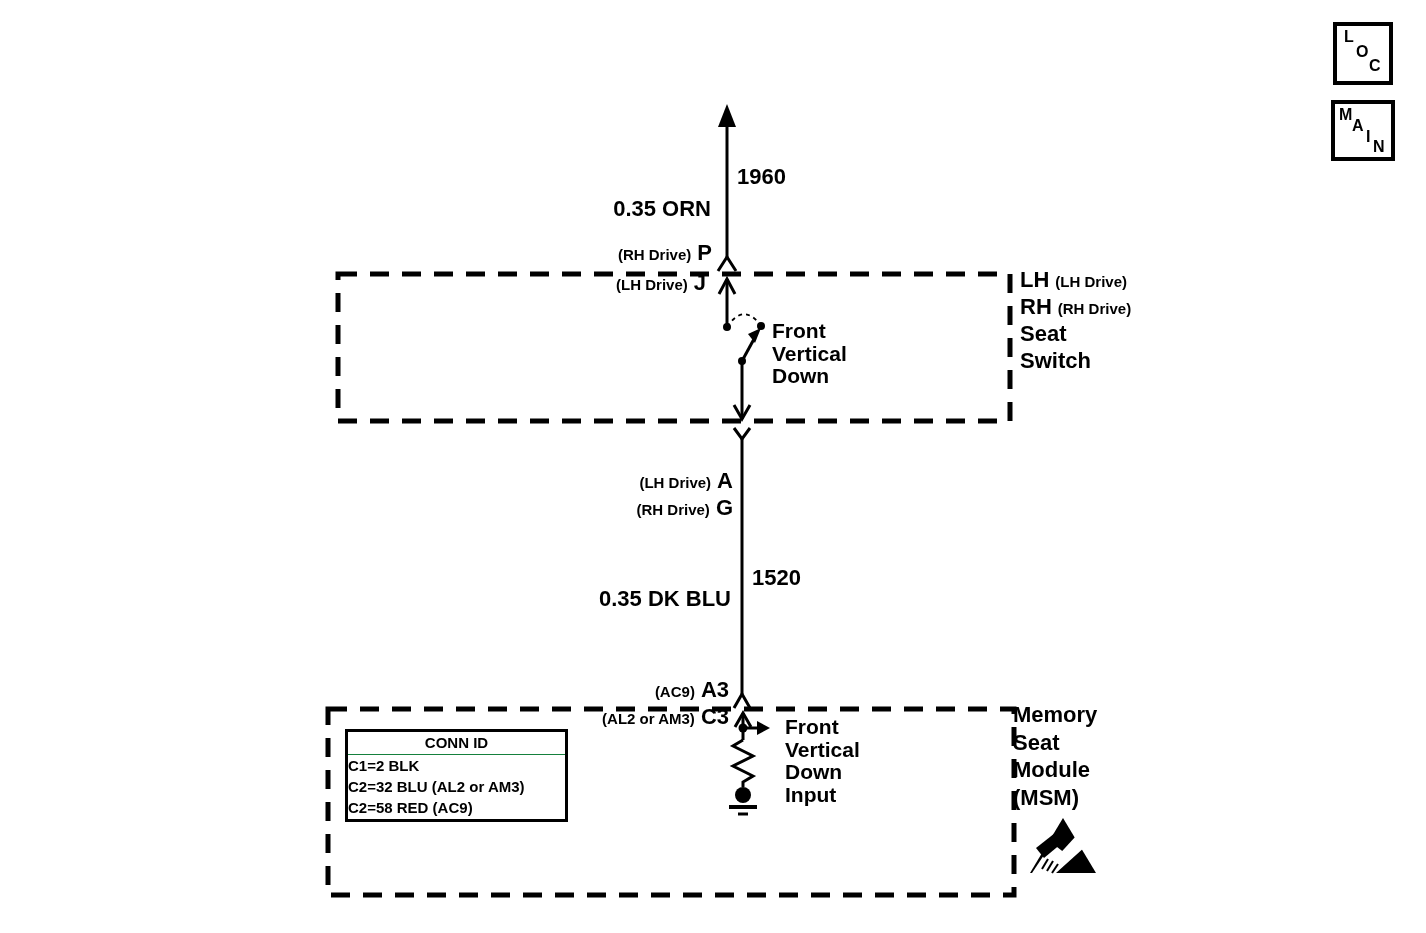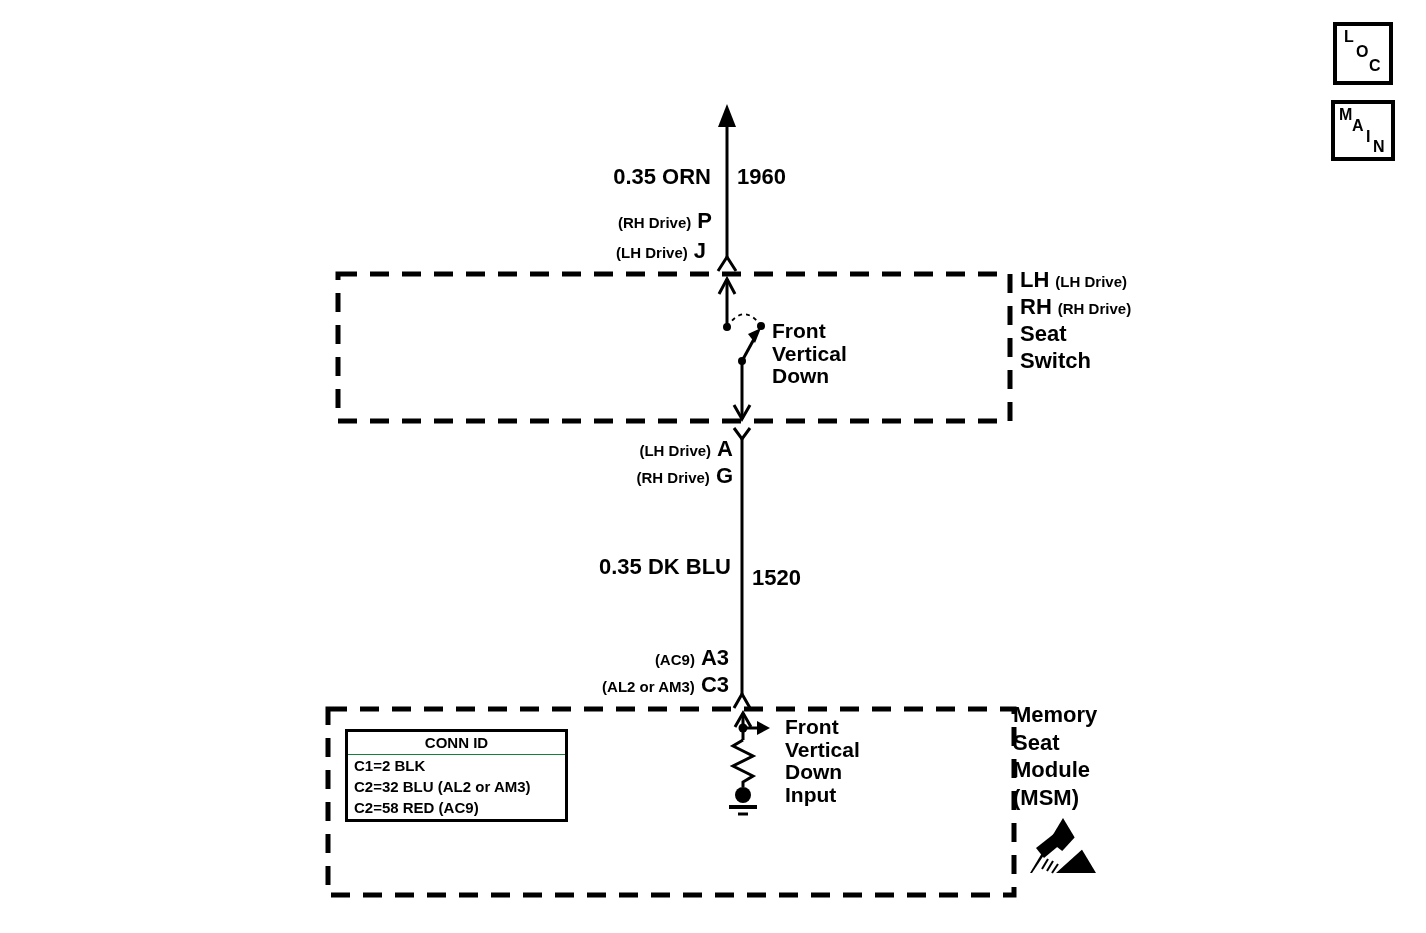--- a/index.html
+++ b/index.html
@@ -6,41 +6,41 @@
   html,body { background:#ffffff; }
   .stage {
     position:relative; width:1426px; height:933px; overflow:hidden;
     background:#ffffff; color:#000;
     font-family:"Liberation Sans", sans-serif; font-weight:700;
   }
   .stage svg.linework { position:absolute; left:0; top:0; }
   .lbl { position:absolute; white-space:nowrap; line-height:1.1; }
   .big  { font-size:22px; }
   .small{ font-size:15px; }
-  .rt   { text-align:right; }
+  .rt   { text-align:right;margin-top:32px; }
   .pinq { font-size:15px; margin-right:6px; }
   .pinb { font-size:22px; }
   
   .refbox {
     position:absolute; left:645px; top:28px; width:171px; height:78px;
     border:3px solid #000; padding:3px 4px 0 12px;
     font-size:16px; line-height:25px; background:#fff;
   }
   
   .title-line { height:27px; }
   .title-line .small { margin-left:6px; }
   
   .anno { font-size:21px; line-height:22.5px; }
   
   .conn {
     position:absolute; left:345px; top:729px; width:223px; height:93px;
     border:3px solid #000; background:#fff; font-size:15px;
   }
   .conn-header { border-bottom:1px solid #15803d; text-align:center; height:23px; line-height:22px; }
-  .conn-row { padding-left:6px; line-height:21px; }
+  .conn-row { line-height:21px; }
   
   .navbtn { position:absolute; border:4px solid #000; background:#fff; }
   .navbtn span { position:absolute; font-size:16px; }
   #loc-btn  { left:1333px; top:22px;  width:60px; height:63px; }
   #main-btn { left:1331px; top:100px; width:64px; height:61px; }
 </style>
 </head>
 <body>
 
 <div class="stage">

